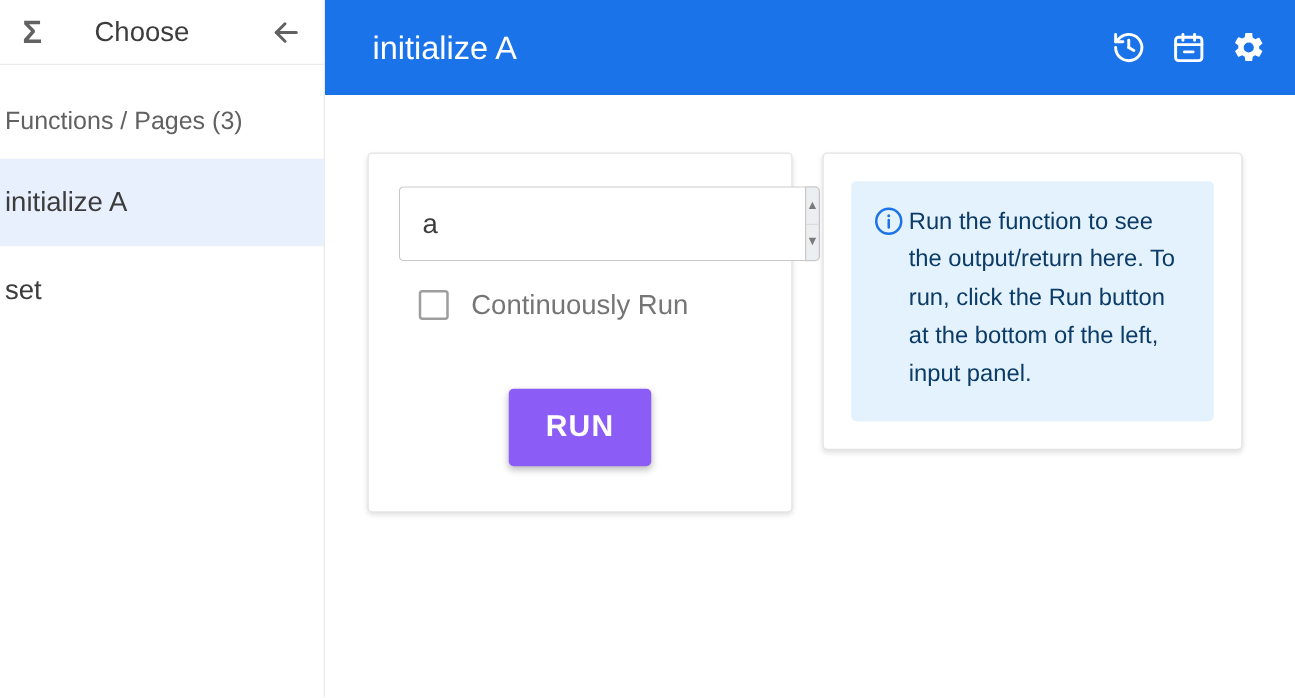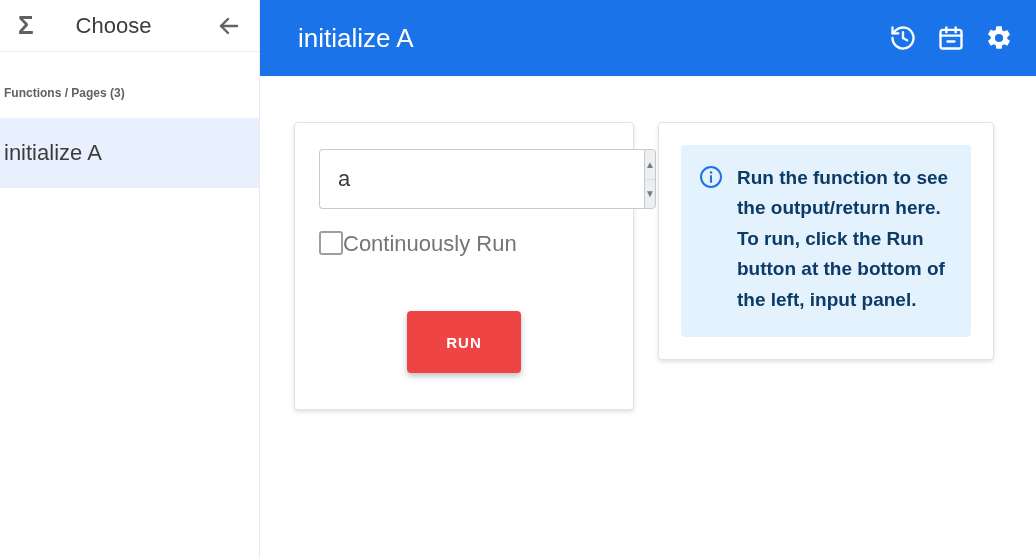--- a/index.html
+++ b/index.html
@@ -7,21 +7,21 @@
   .root { display: flex; width: 100%; height: 100%; }
 
   
   .sidebar { width: 260px; border-right: 1px solid #eaeaea; display: flex; flex-direction: column; }
   .sidebar-top { height: 52px; display: flex; align-items: center; padding: 0 16px 0 18px; border-bottom: 1px solid #eaeaea; }
   .sigma { font-size: 26px; font-weight: 700; color: #616161; margin-right: 42px; user-select:none; }
   .choose { font-size: 22px; font-weight: 400; color: #3c3c3c; flex: 1; }
   .back-arrow { width: 28px; height: 28px; display:flex; align-items:center; justify-content:center; cursor:pointer; color:#616161; }
   .back-arrow svg { width: 24px; height: 24px; }
 
-  .section-header { padding: 34px 4px 18px 4px; font-size: 12px; color: #616161; font-weight: 700; }
+  .section-header { padding: 34px 4px 18px 4px; font-size: 20px; color: #616161; font-weight: 400; }
 
   .side-item { height: 70px; display:flex; align-items:center; padding-left: 4px; font-size: 22px; color: #3c3c3c; cursor:pointer; }
   .side-item.selected { background: #e8f0fd; }
 
   
   .main { flex:1; display:flex; flex-direction:column; background:#fff; }
   .titlebar { height: 76px; background:#1a73e8; display:flex; align-items:center; padding: 0 22px 0 38px; color:#fff; }
   .titlebar-title { font-size: 26px; font-weight: 500; flex:1; }
   .titlebar-icons { display:flex; gap: 18px; }
   .titlebar-icons .icon { width:30px; height:30px; display:flex; align-items:center; justify-content:center; cursor:pointer; color:#fff; }
@@ -32,27 +32,27 @@
   .card { background:#fff; border:1px solid #e3e3e3; border-radius:4px; box-shadow: 0 2px 4px rgba(0,0,0,0.12); }
   .input-card { width: 340px; padding: 26px 24px 36px 24px; display:flex; flex-direction:column; align-items:stretch; }
   .output-card { width: 336px; padding: 22px 0; }
 
   .spin-wrap { display:flex; }
   .spin-input { flex:1; height:60px; border:1px solid #c9c9c9; border-right:none; border-radius:4px 0 0 4px; padding:0 18px; font-size:22px; color:#3c3c3c; outline:none; }
   .spin-btns { width:30px; border:1px solid #c9c9c9; border-radius:0 4px 4px 0; background:#eceff1; display:flex; flex-direction:column; }
   .spin-btn { flex:1; display:flex; align-items:center; justify-content:center; cursor:pointer; color:#7a7a7a; font-size:10px; }
   .spin-btn:first-child { border-bottom:1px solid #dcdcdc; }
 
-  .checkbox-row { display:flex; align-items:flex-start; margin-top:22px; }
+  .checkbox-row { display:flex; align-items:center; gap:18px; margin-top:22px;margin-left:16px; }
   .chk { width:24px; height:24px; border:2px solid #9e9e9e; border-radius:3px; cursor:pointer; }
   .chk-label { font-size:22px; color:#757575; }
 
-  .run-btn { align-self:center; margin-top:54px; width:114px; height:62px; background:#ef4444; color:#fff; font-size:15px; font-weight:700; letter-spacing:1px; border:none; border-radius:4px; box-shadow:0 3px 6px rgba(0,0,0,0.25); cursor:pointer; }
+  .run-btn { align-self:center; margin-top:54px; width:114px; height:62px; background:#8b5cf6; color:#fff; font-size:24px; font-weight:700; letter-spacing:1px; border:none; border-radius:4px; box-shadow:0 3px 6px rgba(0,0,0,0.25); cursor:pointer; }
 
-  .info-box { margin: 0 22px; background:#e3f2fd; border-radius:4px; padding:18px 20px 22px 18px; display:flex; gap:14px;font-weight:bold; }
+  .info-box { margin: 0 22px; background:#e3f2fd; border-radius:4px; padding:18px 20px 22px 18px; display:flex; gap:4px; }
   .info-icon { width:24px; height:24px; flex-shrink:0; color:#1a73e8; margin-top:2px; }
   .info-icon svg { width:24px; height:24px; }
   .info-text { font-size:19px; line-height:1.6; color:#0b3b66; }
 </style>
 </head>
 <body>
 
 <div class="root">
 
   <aside class="sidebar">
@@ -62,20 +62,23 @@
       <span class="back-arrow">
         <svg viewBox="0 0 24 24" fill="none" stroke="currentColor" stroke-width="2.4" stroke-linecap="round" stroke-linejoin="round">
             <line x1="20" y1="12" x2="4" y2="12"></line>
             <polyline points="11 5 4 12 11 19"></polyline>
           </svg>
       </span>
     </div>
     <div class="section-header">Functions / Pages (3)</div>
     <div class="side-item selected">
       <span>initialize A</span>
+    </div>
+    <div class="side-item">
+      <span>set</span>
     </div>
   </aside>
 
   <main class="main">
     <div class="titlebar">
       <div class="titlebar-title">initialize A</div>
       <div class="titlebar-icons">
         <span class="icon">
           <svg viewBox="0 0 24 24" fill="none" stroke="currentColor" stroke-width="2" stroke-linecap="round" stroke-linejoin="round">
               <path d="M3 12a9 9 0 1 0 3-6.7L3 8"></path>

